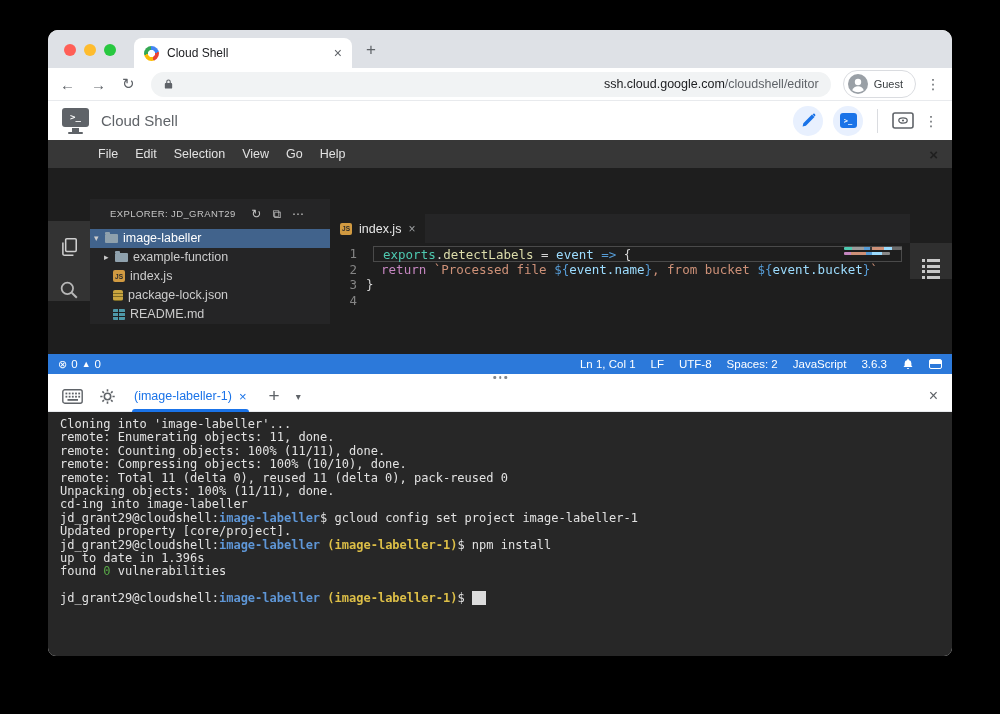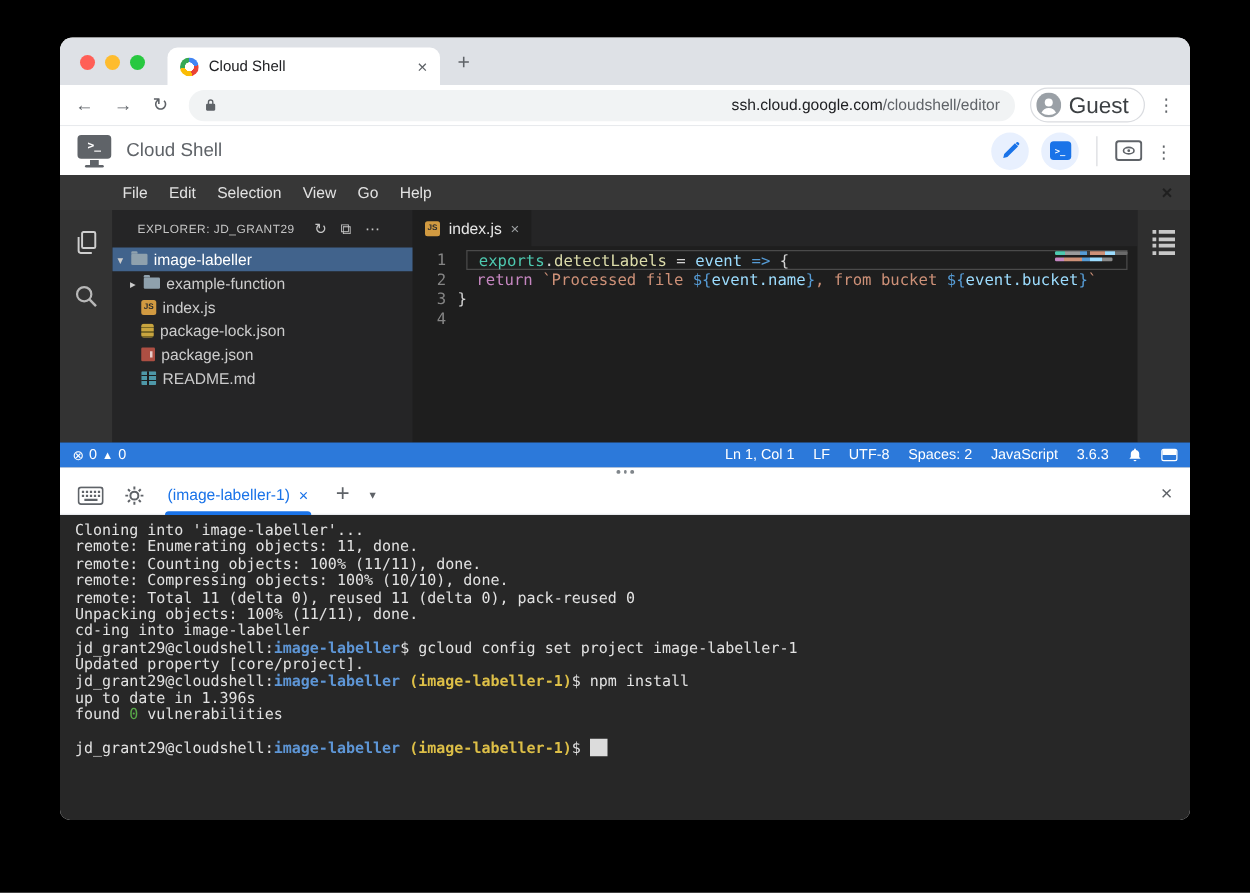--- a/index.html
+++ b/index.html
@@ -22,21 +22,21 @@
   .tab-close { color:#5f6368; font-size:14px; line-height:1; cursor:default; }
   .newtab { color:#5f6368; font-size:17px; margin:0 0 8px 14px; }
 
   
   .urlbar { height:33px; background:#fff; display:flex; align-items:center; padding:0 12px; flex:none; border-bottom:1px solid #e8eaed; }
   .navicon { color:#5f6368; font-size:15px; margin-right:16px; }
   .urlpill { flex:1; height:25px; background:#f1f3f4; border-radius:13px; display:flex; align-items:center; padding:0 12px; gap:8px; margin-right:12px;justify-content:space-between; }
   .urltext { font-size:12.5px; color:#202124; }
   .urltext .path { color:#5f6368; }
   .guest { display:flex; align-items:center; gap:6px; border:1px solid #dadce0; border-radius:15px; height:28px; padding:3px 12px 3px 4px; margin-right:10px; }
-  .guest-label { font-size:18px; color:#3c4043; }
+  .guest-label { font-size:11px; color:#3c4043; }
   .kebab { color:#5f6368; font-size:14px; letter-spacing:0; }
 
   
   .csheader { height:39px; background:#fff; display:flex; align-items:center; padding:0 14px; flex:none; }
   .cs-logo { width:27px; height:26px; position:relative; flex:none; margin-right:12px; }
   .cs-monitor { position:absolute; top:0; left:0; width:27px; height:19px; background:#5f6368; border-radius:3px;
     display:flex; align-items:center; justify-content:center; color:#fff; font-family:"DejaVu Sans Mono", monospace; font-weight:bold; font-size:9px; }
   .cs-stand { position:absolute; bottom:2px; left:10px; width:7px; height:4px; background:#5f6368; }
   .cs-base { position:absolute; bottom:0; left:6px; width:15px; height:2px; background:#5f6368; border-radius:1px; }
   .cs-title { font-size:15px; color:#5f6368; }
@@ -44,21 +44,21 @@
   .circle-btn { width:30px; height:30px; border-radius:50%; background:#e8f0fe; display:flex; align-items:center; justify-content:center; }
   .term-badge { width:17px; height:15px; background:#1a73e8; border-radius:3px; color:#fff; font-family:"DejaVu Sans Mono", monospace; font-weight:bold; font-size:7px; display:flex; align-items:center; justify-content:center; }
   .vdivider { width:1px; height:24px; background:#dadce0; margin:0 4px; }
 
   
   .editor { height:234px; background:#1e1e1e; display:flex; flex-direction:column; flex:none; }
   .menubar { height:28px; background:#373737; display:flex; align-items:center; padding:0 14px 0 50px; flex:none; }
   .menu-item { color:#e2e2e2; font-size:12.5px; margin-right:17px; }
   .menubar-close { margin-left:auto; color:#1f1f1f; font-size:15px; font-weight:bold; }
 
-  .editor-body { flex:1; display:flex; min-height:0; }
+  .editor-body { flex:1; display:flex; min-height:0;align-items:center; }
   .activitybar { width:42px; background:#333333; display:flex; flex-direction:column; align-items:center; padding-top:16px; gap:22px; flex:none; }
 
   .sidebar { width:240px; background:#252526; flex:none; display:flex; flex-direction:column; }
   .explorer-head { height:30px; display:flex; align-items:center; padding:0 26px 0 20px; }
   .explorer-title { font-size:9.5px; letter-spacing:.4px; color:#c5c5c5; white-space:nowrap; }
   .explorer-icons { margin-left:auto; display:flex; gap:11px; color:#c5c5c5; font-size:12px; align-items:center; }
   .tree-row { height:19px; display:flex; align-items:center; font-size:12.5px; color:#cccccc; white-space:nowrap; }
   .tree-row.selected { background:#41638c; color:#ffffff; }
   .tree-arrow { width:11px; font-size:9px; color:#cccccc; flex:none; }
   .tree-icon { flex:none; margin-right:5px; }
@@ -239,24 +239,20 @@
               <span class="tree-icon ti-folder"></span>
               <span>example-function</span>
             </div>
             <div class="tree-row" style="padding-left: 23px;">
               <span class="tree-icon ti-js">JS</span>
               <span>index.js</span>
             </div>
             <div class="tree-row" style="padding-left: 23px;">
               <span class="tree-icon ti-lock"></span>
               <span>package-lock.json</span>
-            </div>
-            <div class="tree-row" style="padding-left: 23px;">
-              <span class="tree-icon ti-npm"></span>
-              <span>package.json</span>
             </div>
             <div class="tree-row" style="padding-left: 23px;">
               <span class="tree-icon ti-md"></span>
               <span>README.md</span>
             </div>
           </div>
       </div>
 
       <div class="editor-main">
         <div class="edittabbar">

